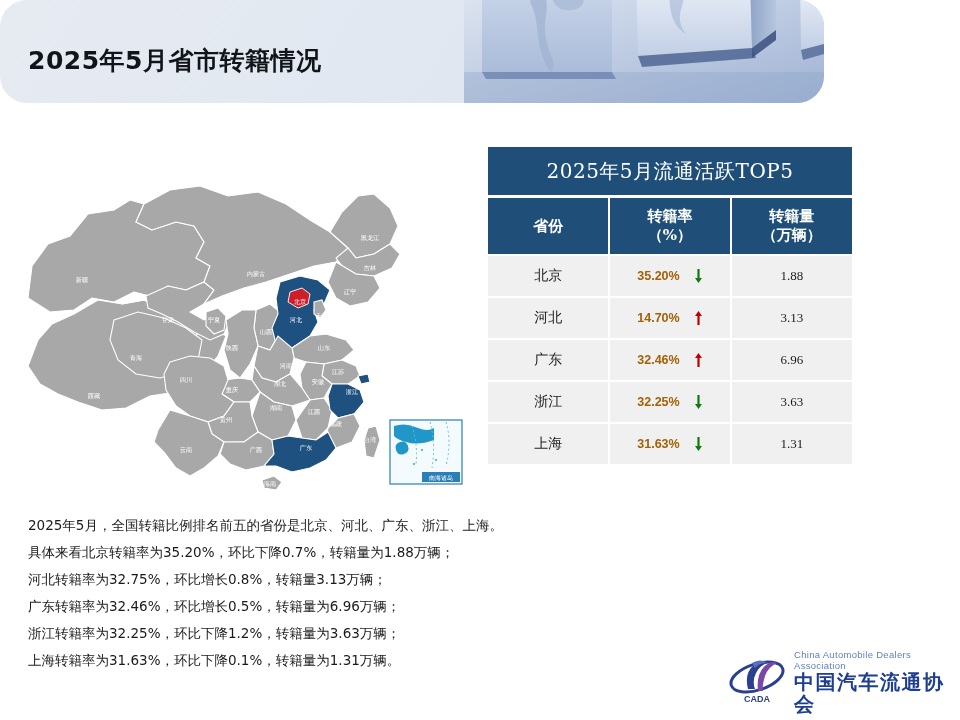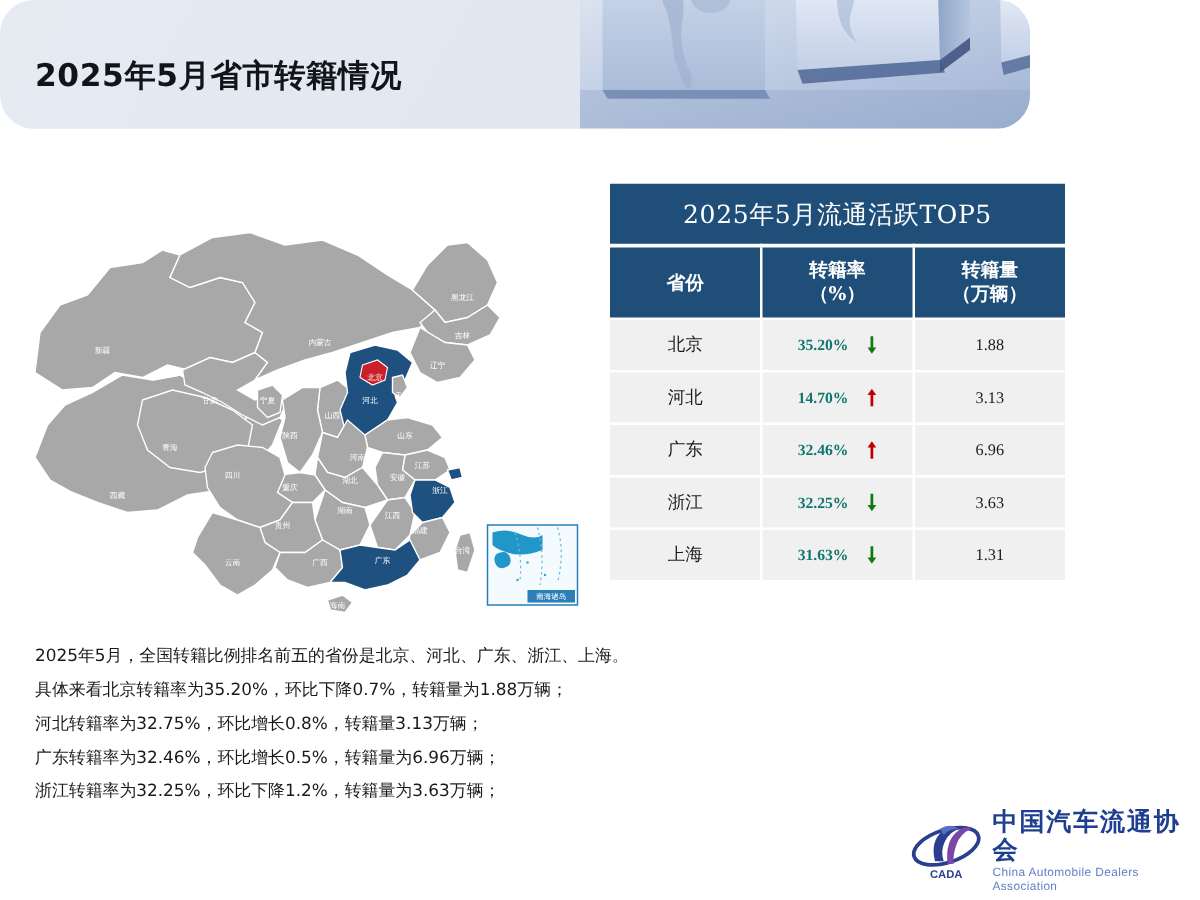--- a/index.html
+++ b/index.html
@@ -117,22 +117,22 @@
   }
   .rate-wrap {
     display: flex;
     align-items: center;
     justify-content: center;
     gap: 14px;
   }
   .rate-val {
     font-size: 12.5px;
     font-weight: bold;
-    color: #0f766e;
-    font-family: Liberation Serif, serif;
+    color: #a16207;
+    font-family: Liberation Sans, sans-serif;
   }
   .arrow-ico { width: 9px; height: 16px; display: block; }
   .cell-vol {
     font-size: 13px;
     color: #1a1a1a;
     font-family: Liberation Serif, serif;
   }
 
   
   #body-text {
@@ -427,27 +427,28 @@
       </tr>
     </tbody>
 </table>
 
 <div id="body-text">
     <div class="body-line">2025年5月，全国转籍比例排名前五的省份是北京、河北、广东、浙江、上海。</div>
     <div class="body-line">具体来看北京转籍率为35.20%，环比下降0.7%，转籍量为1.88万辆；</div>
     <div class="body-line">河北转籍率为32.75%，环比增长0.8%，转籍量3.13万辆；</div>
     <div class="body-line">广东转籍率为32.46%，环比增长0.5%，转籍量为6.96万辆；</div>
     <div class="body-line">浙江转籍率为32.25%，环比下降1.2%，转籍量为3.63万辆；</div>
+    <div class="body-line">上海转籍率为31.63%，环比下降0.1%，转籍量为1.31万辆。</div>
   </div>
 
 <div id="logo">
   <svg id="logo-mark" viewBox="0 0 58 50">
     <ellipse cx="29" cy="22" rx="27" ry="13" fill="none" stroke="#2a3f8f" stroke-width="3" transform="rotate(-18 29 22)"></ellipse>
     <path d="M20 34 q-4 -16 6 -24 q8 -6 14 -2 q-8 2 -12 10 q-4 8 -1 16 z" fill="#2a3f8f"></path>
     <path d="M30 36 q-2 -18 8 -26 q6 -5 11 -2 q-9 4 -12 13 q-3 9 -2 15 z" fill="#7a46a8"></path>
     <path d="M24 8 q8 -5 15 0 q-8 0 -12 5 z" fill="#5a6fc0"></path>
     <text x="29" y="47" text-anchor="middle" font-size="9" font-weight="bold" fill="#2a3f8f" font-family="Liberation Sans, sans-serif">CADA</text>
   </svg>
   <div id="logo-text">
+    <div id="logo-en">China Automobile Dealers Association</div>
     <div id="logo-cn">中国汽车流通协会</div>
-    <div id="logo-en">China Automobile Dealers Association</div>
   </div>
 </div>
 
 </body></html>

